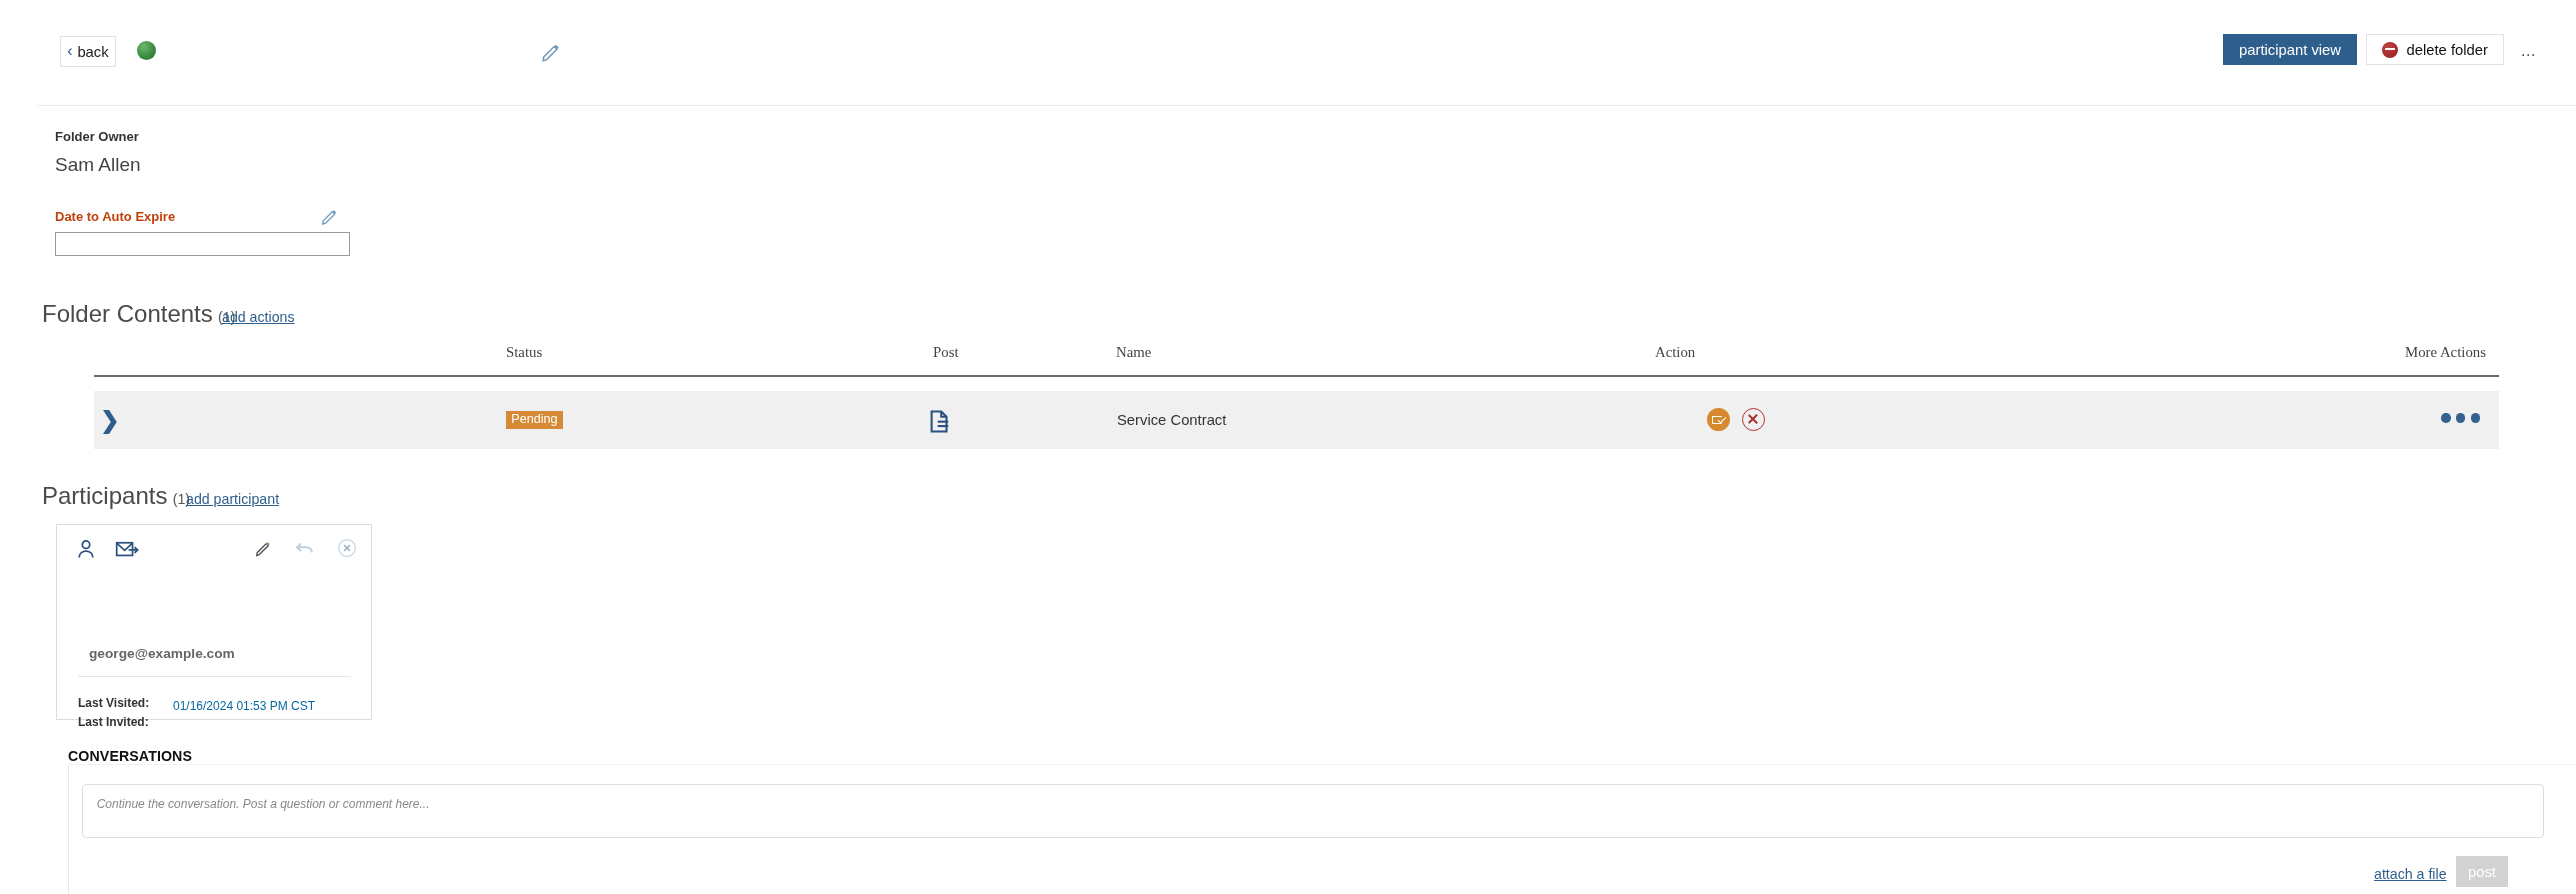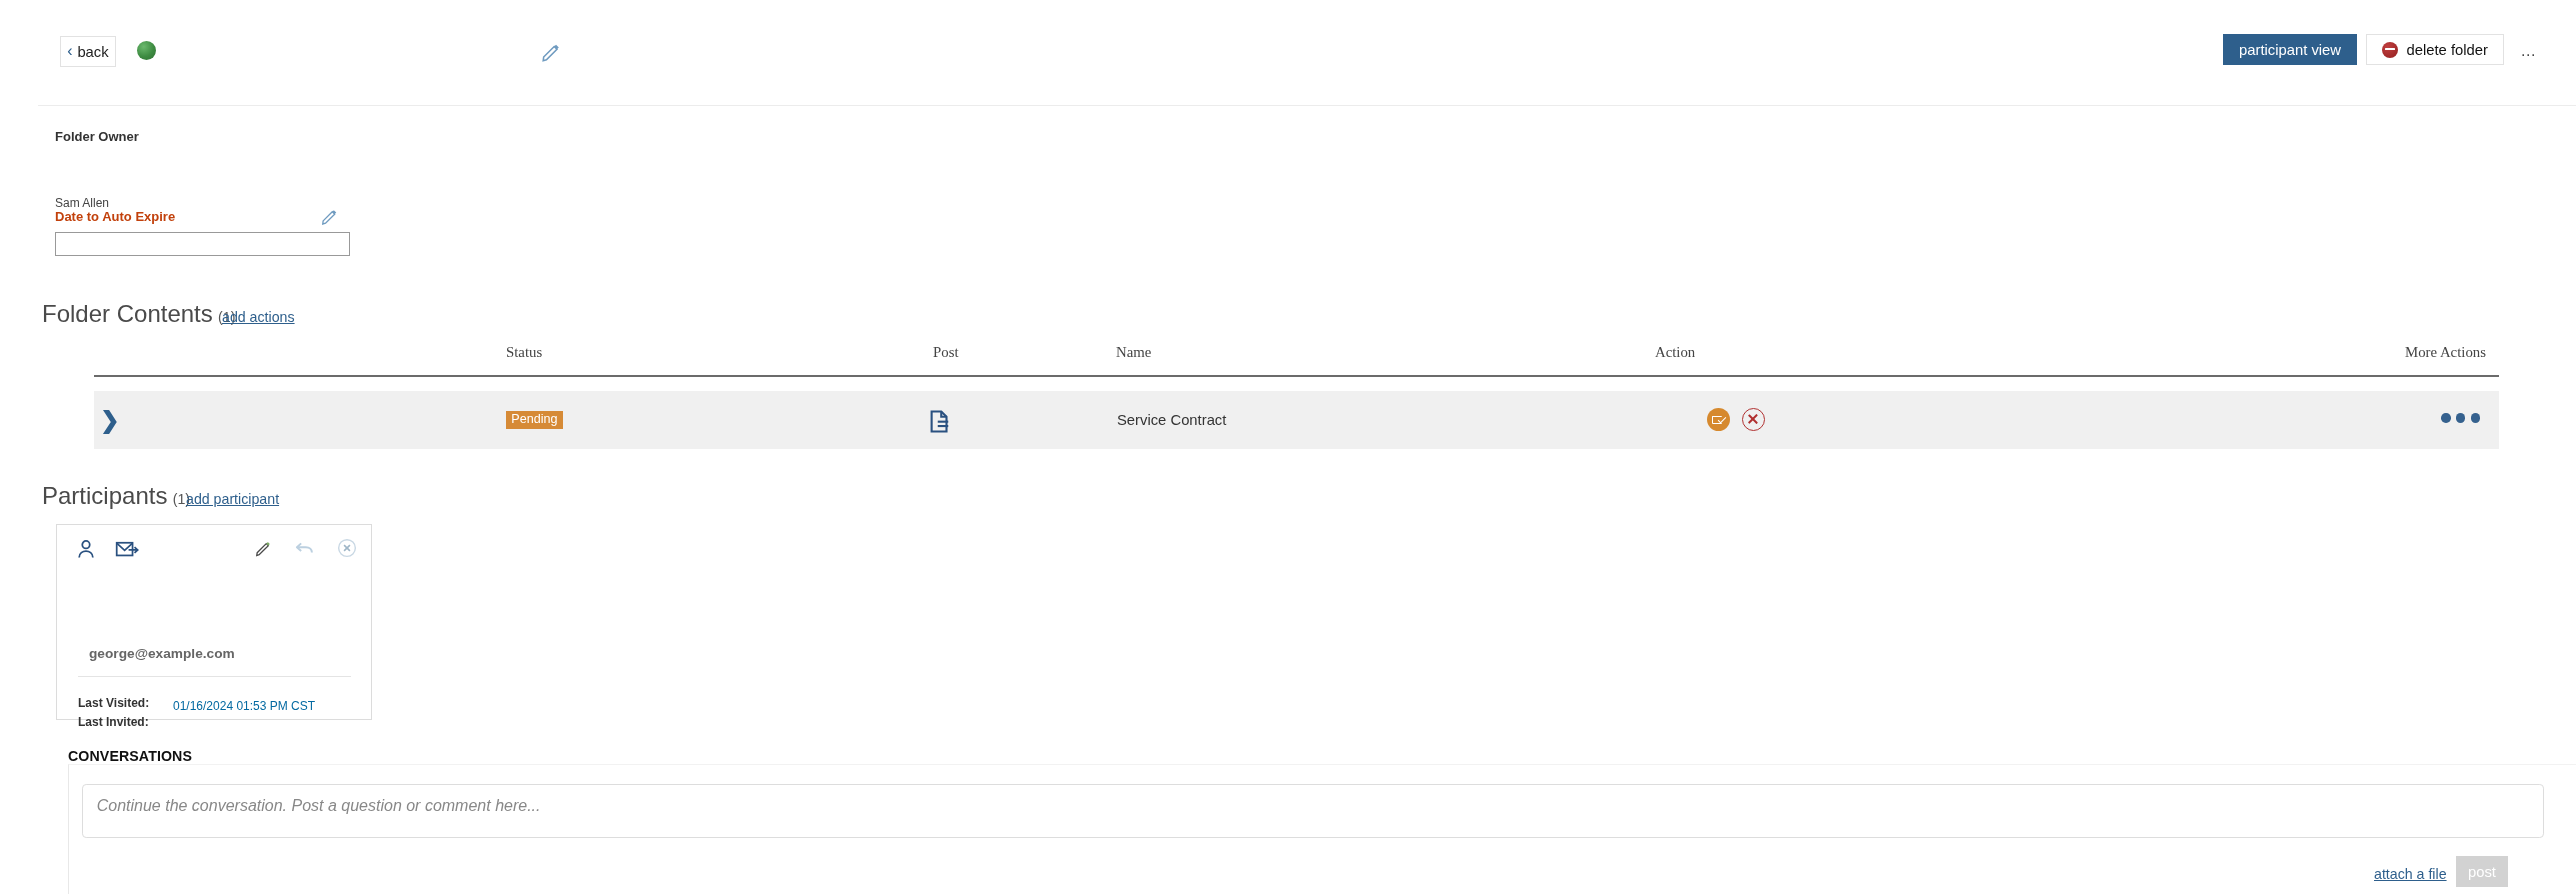--- a/index.html
+++ b/index.html
@@ -135,23 +135,22 @@
   #folder-owner-label {
     position: absolute;
     left: 55px; top: 129px;
     font-size: 13px;
     font-weight: bold;
     color: #333333;
   }
   #folder-owner-value {
     position: absolute;
     left: 55px; top: 154px;
-    font-size: 12px;
+    font-size: 19px;
     color: #444444;
-    margin-top: 42px;
   }
   #expire-label {
     position: absolute;
     left: 55px; top: 209px;
     font-size: 13px;
     font-weight: bold;
     color: #c2410c;
   }
   #expire-edit-icon {
     position: absolute;
@@ -449,21 +448,21 @@
   }
   #conversation-input {
     position: absolute;
     left: 82px; top: 784px;
     width: 2462px; height: 54px;
     border: 0.5px solid #dddddd;
     border-radius: 4.2px;
     box-sizing: border-box;
     padding: 11.6px 13.7px;
     font-family: "Liberation Sans", sans-serif;
-    font-size: 16px;
+    font-size: 12px;
     font-style: italic;
     color: #333333;
     resize: none;
     outline: none;
     background: #ffffff;
   }
   #conversation-input::placeholder {
     color: #888888;
     font-style: italic;
   }

